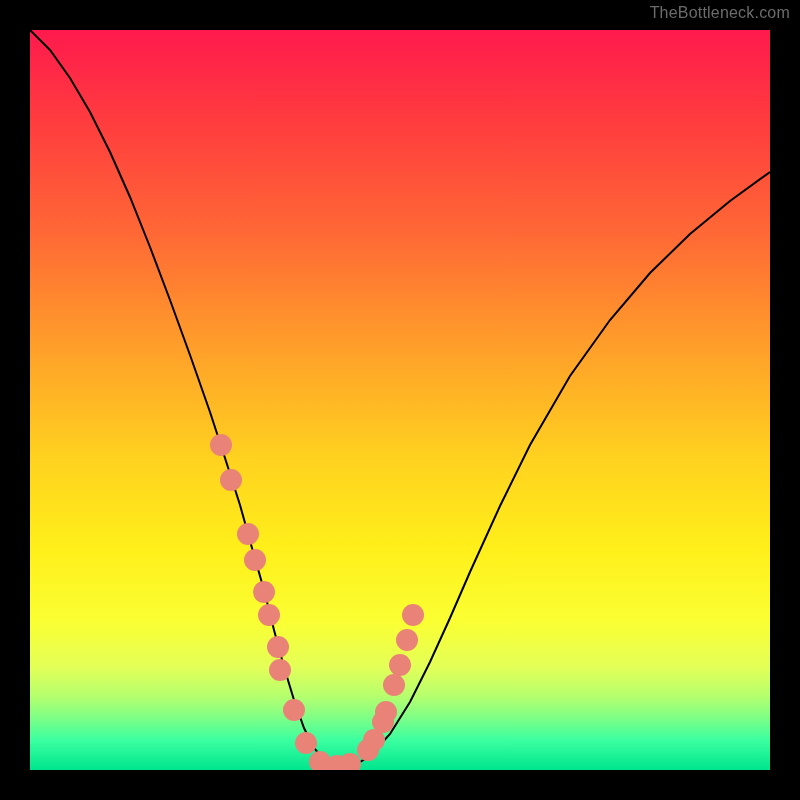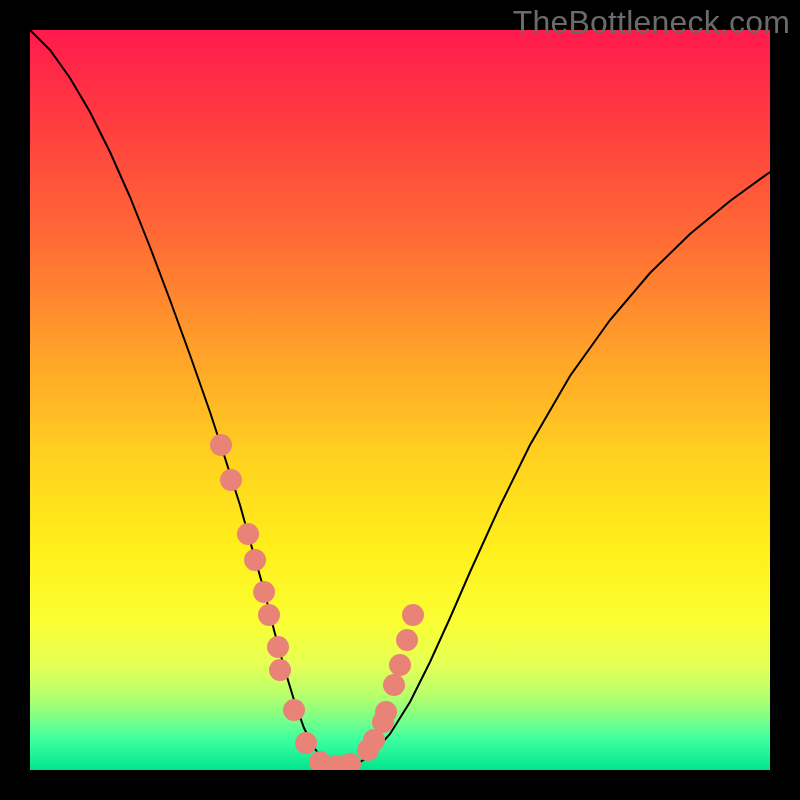--- a/index.html
+++ b/index.html
@@ -36,21 +36,21 @@
       #b6ff6e 90%,
       #7dff87 93%,
       #3bffa0 96%,
       #00e58e 100%);
   }
   .watermark {
     position: absolute;
     top: 4px;
     right: 10px;
     font-family: Arial, Helvetica, sans-serif;
-    font-size: 32px;
+    font-size: 16px;
     color: #6b6b6b;
     letter-spacing: 0.2px;
     z-index: 5;
   }
   svg.curve {
     position: absolute;
     left: 0;
     top: 0;
     width: 740px;
     height: 740px;

